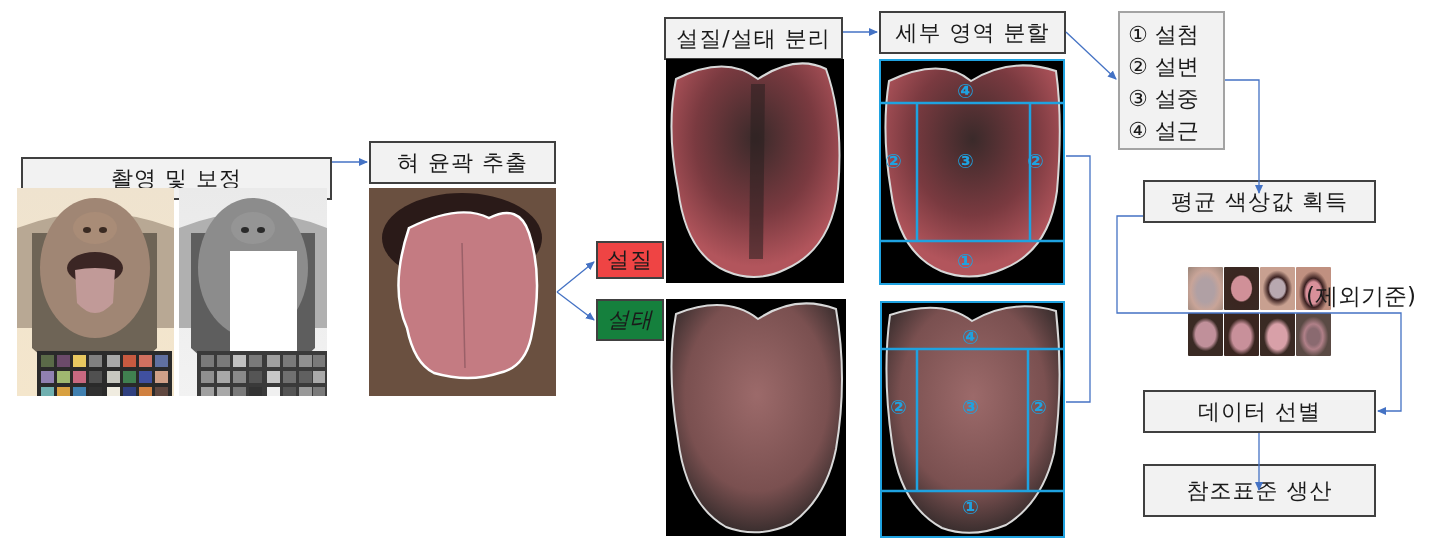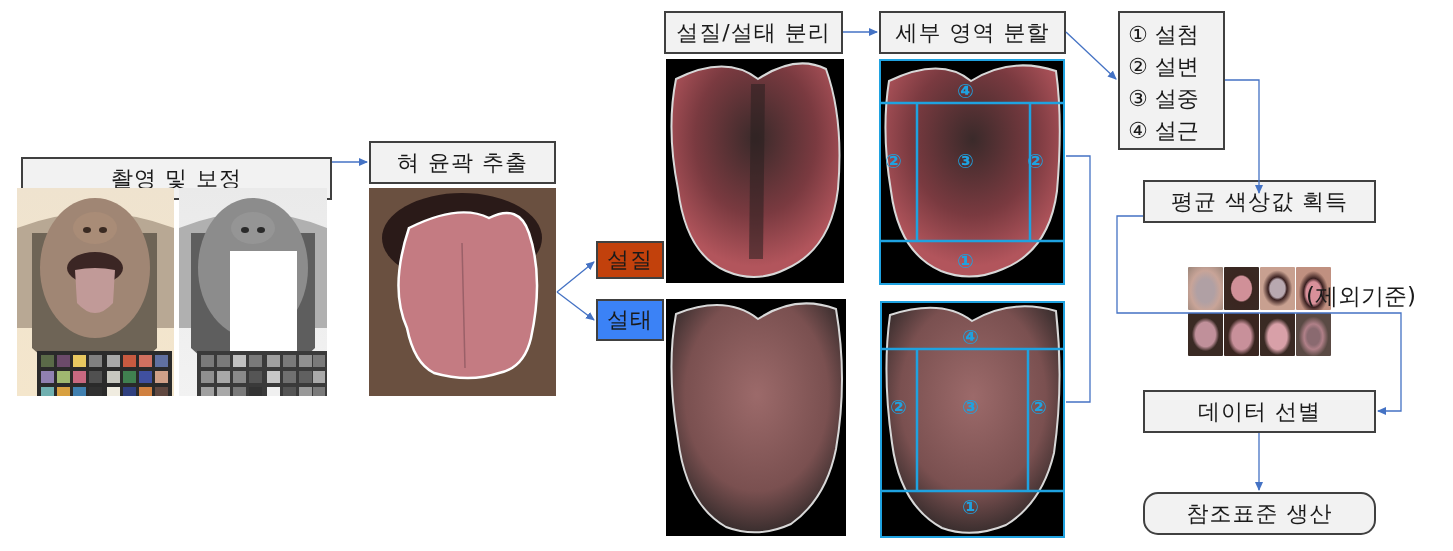--- a/index.html
+++ b/index.html
@@ -2,21 +2,21 @@
 <html><head>
   <meta charset="utf-8">
   <style>
     html, body { margin: 0; padding: 0; background: #ffffff; }
     body { width: 1453px; height: 551px; position: relative; overflow: hidden;
            font-family: "DejaVu Sans", sans-serif; color: #1a1a1a; }
     .box { position: absolute; background: #f2f2f2; border: 2px solid #404040; box-sizing: border-box;
            display: flex; align-items: center; justify-content: center; font-size: 22px; letter-spacing: 1px; }
     .photo { position: absolute; overflow: hidden; }
     svg.abs { position: absolute; left: 0; top: 0; }
-    .legend-box { position: absolute; background: #f2f2f2; border: 2px solid #404040; box-sizing: border-box;
+    .legend-box { position: absolute; background: #f2f2f2; border: 2px solid #a3a3a3; box-sizing: border-box;
                   padding: 6px 8px; font-size: 22px; line-height: 32px; }
     .legend-box div { white-space: nowrap; }
     .label-free { position: absolute; font-size: 22px; white-space: nowrap; }
     .tongue-panel { position: absolute; background: #000; }
     .thumb { position: absolute; width: 35px; height: 43px; border-radius: 1px; }
   </style>
 </head>
 <body>
 
 <div class="box" style="left:21px; top:141px; width:311px; height:43px;margin-top:16px;">
@@ -107,28 +107,28 @@
 
 <div class="photo" style="left:369px; top:188px; width:187px; height:208px; background:#5e463a;">
   <svg width="187" height="208" viewBox="0 0 187 208">
     <rect width="187" height="208" fill="#6a5040"></rect>
     <ellipse cx="93" cy="50" rx="80" ry="45" fill="#2a1a18"></ellipse>
     <path d="M40,40 Q90,15 120,30 Q150,15 160,45 Q175,90 162,150 Q155,180 130,185 Q100,195 65,185 Q45,175 38,140 Q20,100 40,40 Z" fill="#c47b82" stroke="#ffffff" stroke-width="2.5"></path>
     <path d="M93,55 L96,180" stroke="#9a6068" stroke-width="1.5" fill="none"></path>
   </svg>
 </div>
 
-<div class="box" style="left:596px; top:241px; width:68px; height:38px; background:#c2410c; font-size:22px;">
+<div class="box" style="left:596px; top:241px; width:68px; height:38px; background:#ef4444; font-size:22px;">
   <span>설질</span>
 </div>
-<div class="box" style="left:596px; top:299px; width:68px; height:42px; background:#3b82f6; font-size:22px;">
+<div class="box" style="left:596px; top:299px; width:68px; height:42px; background:#15803d; font-size:22px;font-style:italic;">
   <span>설태</span>
 </div>
 
-<div class="box" style="left:664px; top:11px; width:179px; height:43px;">
+<div class="box" style="left:664px; top:17px; width:179px; height:43px;">
   <span>설질/설태 분리</span>
 </div>
 
 <div class="tongue-panel" style="left:666px; top:59px; width:178px; height:224px;">
   <svg width="178" height="224" viewBox="0 0 178 224">
     <defs>
       <radialGradient id="gb1" cx="0.5" cy="0.35" r="0.6">
         <stop offset="0" stop-color="#3a2a2a"></stop>
         <stop offset="0.6" stop-color="#7a3a40"></stop>
         <stop offset="1" stop-color="#b2555c"></stop>
@@ -224,21 +224,21 @@
   <div class="thumb" style="left:1224px; top:313px; background:radial-gradient(ellipse at 50% 55%, #c8909a 0 38%, #3a2620 55%);"></div>
   <div class="thumb" style="left:1260px; top:313px; background:radial-gradient(ellipse at 50% 55%, #d8a0a8 0 38%, #3a2a24 55%);"></div>
   <div class="thumb" style="left:1296px; top:313px; background:radial-gradient(ellipse at 50% 55%, #8a6a70 0 25%, #b08088 38%, #5a4a44 60%);"></div>
 </div>
 <span class="label-free" style="left:1306px; top:281px; font-size:23px;">(제외기준)</span>
 
 <div class="box" style="left:1143px; top:390px; width:233px; height:43px;">
   <span>데이터 선별</span>
 </div>
 
-<div class="box" style="left:1143px; top:492px; width:233px; height:43px;border-radius:15px;">
+<div class="box" style="left:1143px; top:464px; width:233px; height:53px;">
   <span>참조표준 생산</span>
 </div>
 
 <svg class="abs" width="1453" height="551" viewBox="0 0 1453 551" style="pointer-events:none;">
   <defs>
     <marker id="ah" markerWidth="10" markerHeight="10" refX="8" refY="5" orient="auto" markerUnits="userSpaceOnUse">
       <path d="M0,1 L9,5 L0,9 Z" fill="#4472c4"></path>
     </marker>
   </defs>
   <g stroke="#4472c4" stroke-width="1.3" fill="none">

